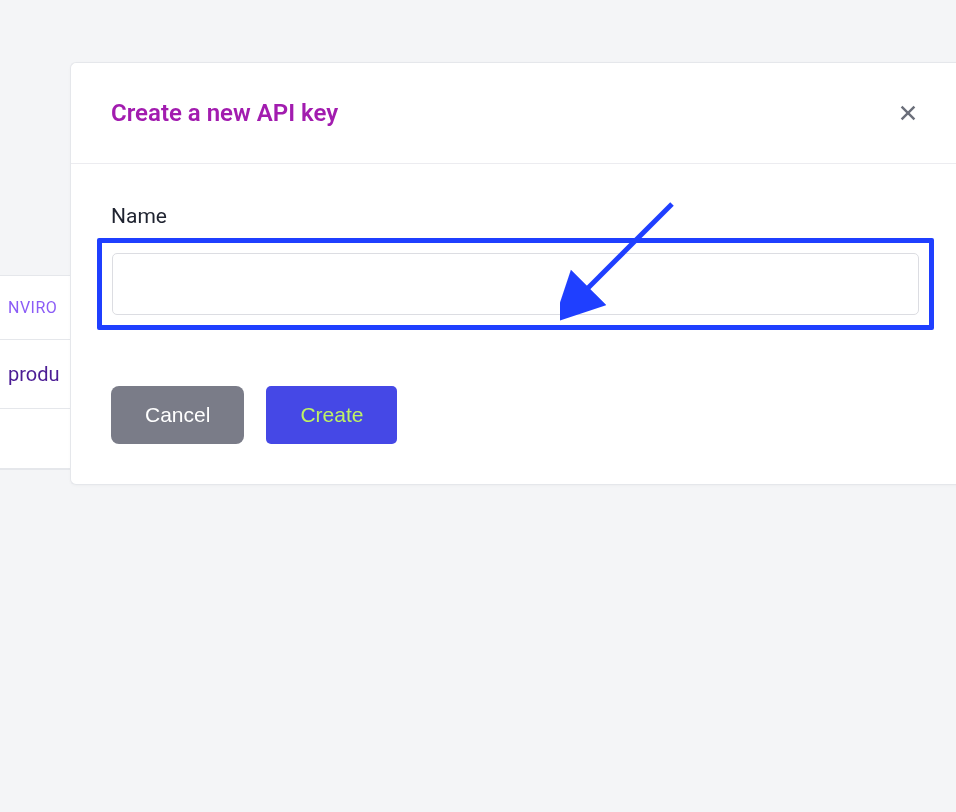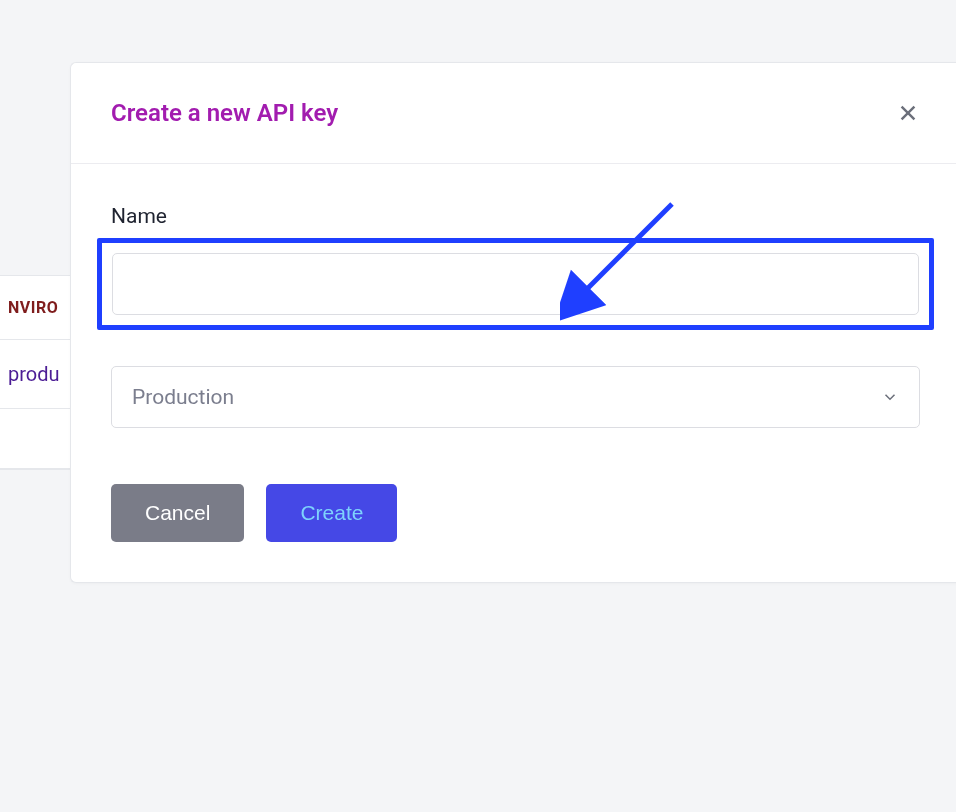--- a/index.html
+++ b/index.html
@@ -20,23 +20,23 @@
       left: 0;
       top: 275px;
       width: 80px;
       background: #ffffff;
       border-top: 1px solid #e5e7eb;
       border-bottom: 1px solid #e5e7eb;
     }
     .bg-sidebar-row {
       padding: 22px 8px;
       border-bottom: 1px solid #e5e7eb;
-      color: #7f1d1d;
+      color: #8b5cf6;
       font-size: 16px;
-      font-weight: 700;
+      font-weight: 400;
       letter-spacing: 0.5px;
       white-space: nowrap;
       overflow: hidden;
     }
     .bg-sidebar-row.lower {
       color: #4c1d95;
       text-transform: none;
       font-weight: 400;
       letter-spacing: 0;
       font-size: 20px;
@@ -77,21 +77,20 @@
     .close-icon svg {
       width: 22px;
       height: 22px;
       stroke: #6b6f7a;
       stroke-width: 2.6;
     }
     .modal-body {
       padding: 40px 40px 40px 40px;
     }
     .form-group {
-      margin-bottom: 36px;
       position: relative;
     }
     .form-label {
       display: block;
       font-size: 21px;
       font-weight: 400;
       color: #1f2330;
       margin-bottom: 10px;
     }
     .highlight-box {
@@ -149,24 +148,25 @@
       font-size: 21px;
       font-weight: 400;
       cursor: pointer;
       display: inline-flex;
       align-items: center;
       justify-content: center;
     }
     .btn-cancel {
       background: #7a7c88;
       color: #ffffff;
+      border-radius: 8px;
     }
     .btn-create {
       background: #4548e6;
-      color: #7dd3fc;
+      color: #bef264;
     }
     .annotation-arrow {
       position: absolute;
       left: 560px;
       top: 196px;
       pointer-events: none;
     }
   </style>
 </head>
 <body>
@@ -191,28 +191,20 @@
   <div class="modal-body">
 
     <div class="form-group">
       <label class="form-label">Name</label>
       <div class="highlight-box">
         <input type="text" class="text-input" value="" style="">
       </div>
     </div>
 
     <div class="form-group">
-      <div class="select-wrap">
-        <div class="select-input">
-          <span>Production</span>
-          <svg class="chevron-down" viewBox="0 0 24 24">
-            <polyline points="6 9 12 15 18 9"></polyline>
-          </svg>
-        </div>
-      </div>
     </div>
 
     <div class="button-row">
       <button class="btn btn-cancel">Cancel</button>
       <button class="btn btn-create">Create</button>
     </div>
 
   </div>
 </div>
 

